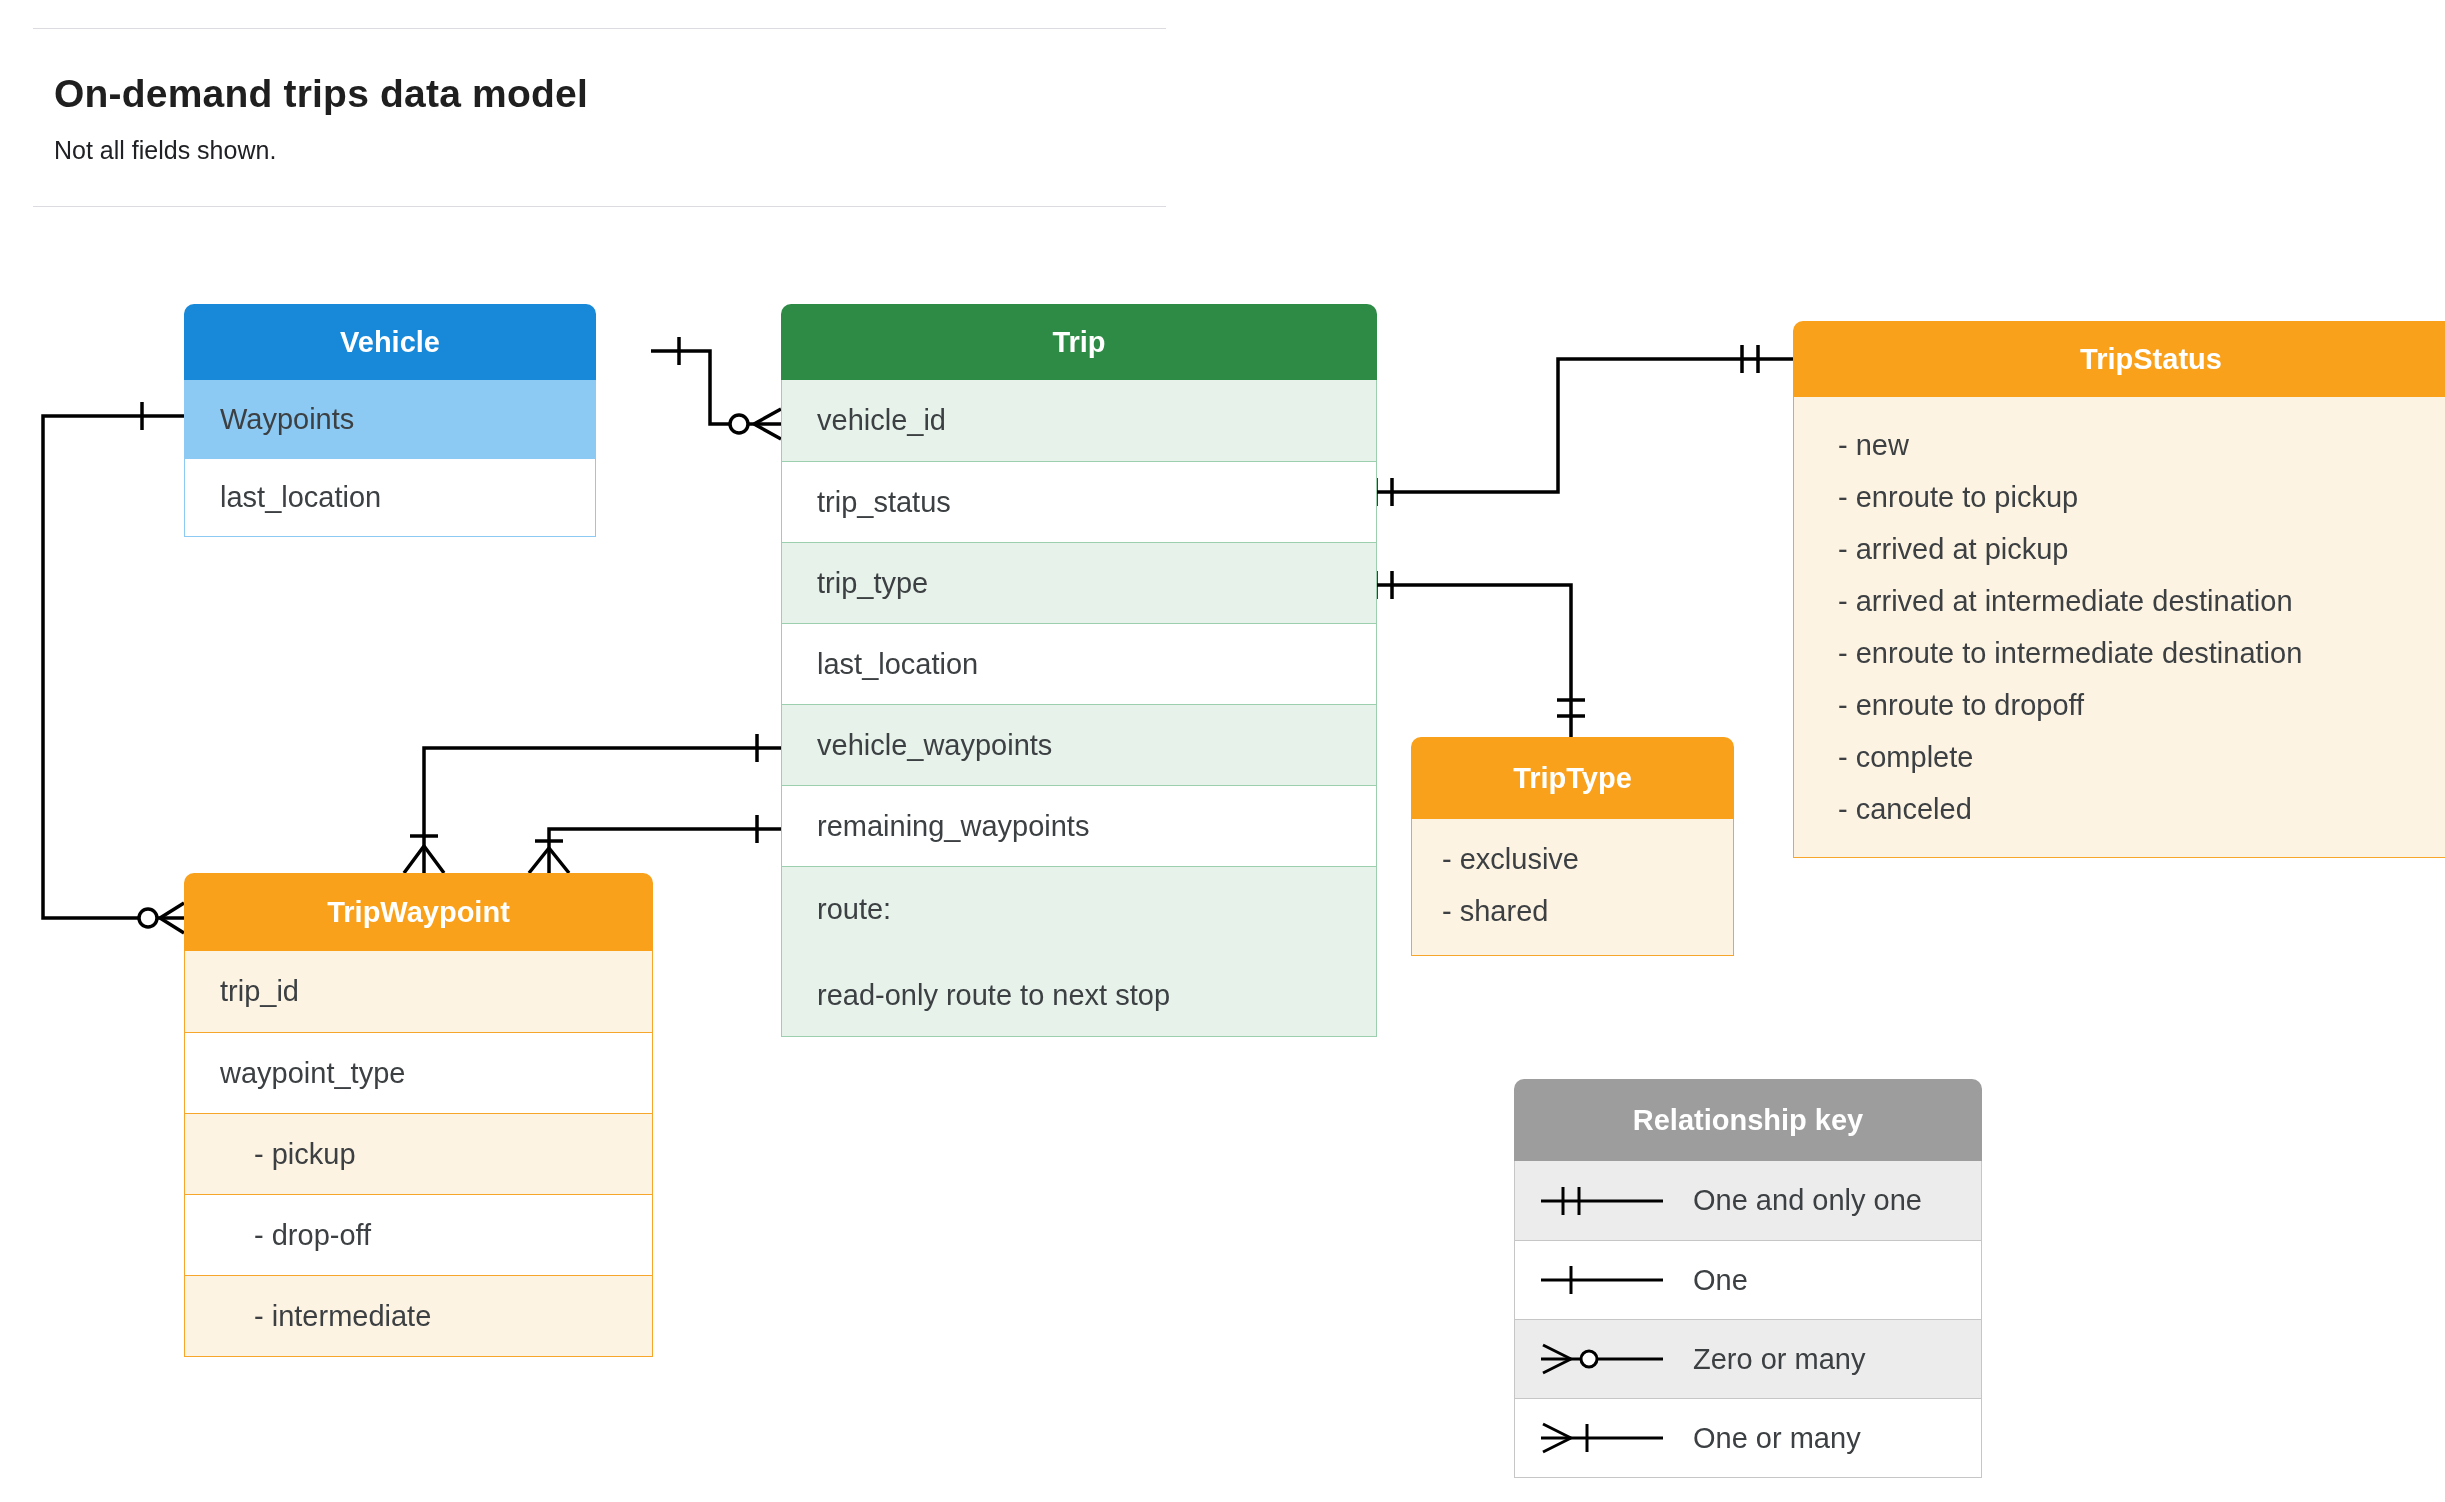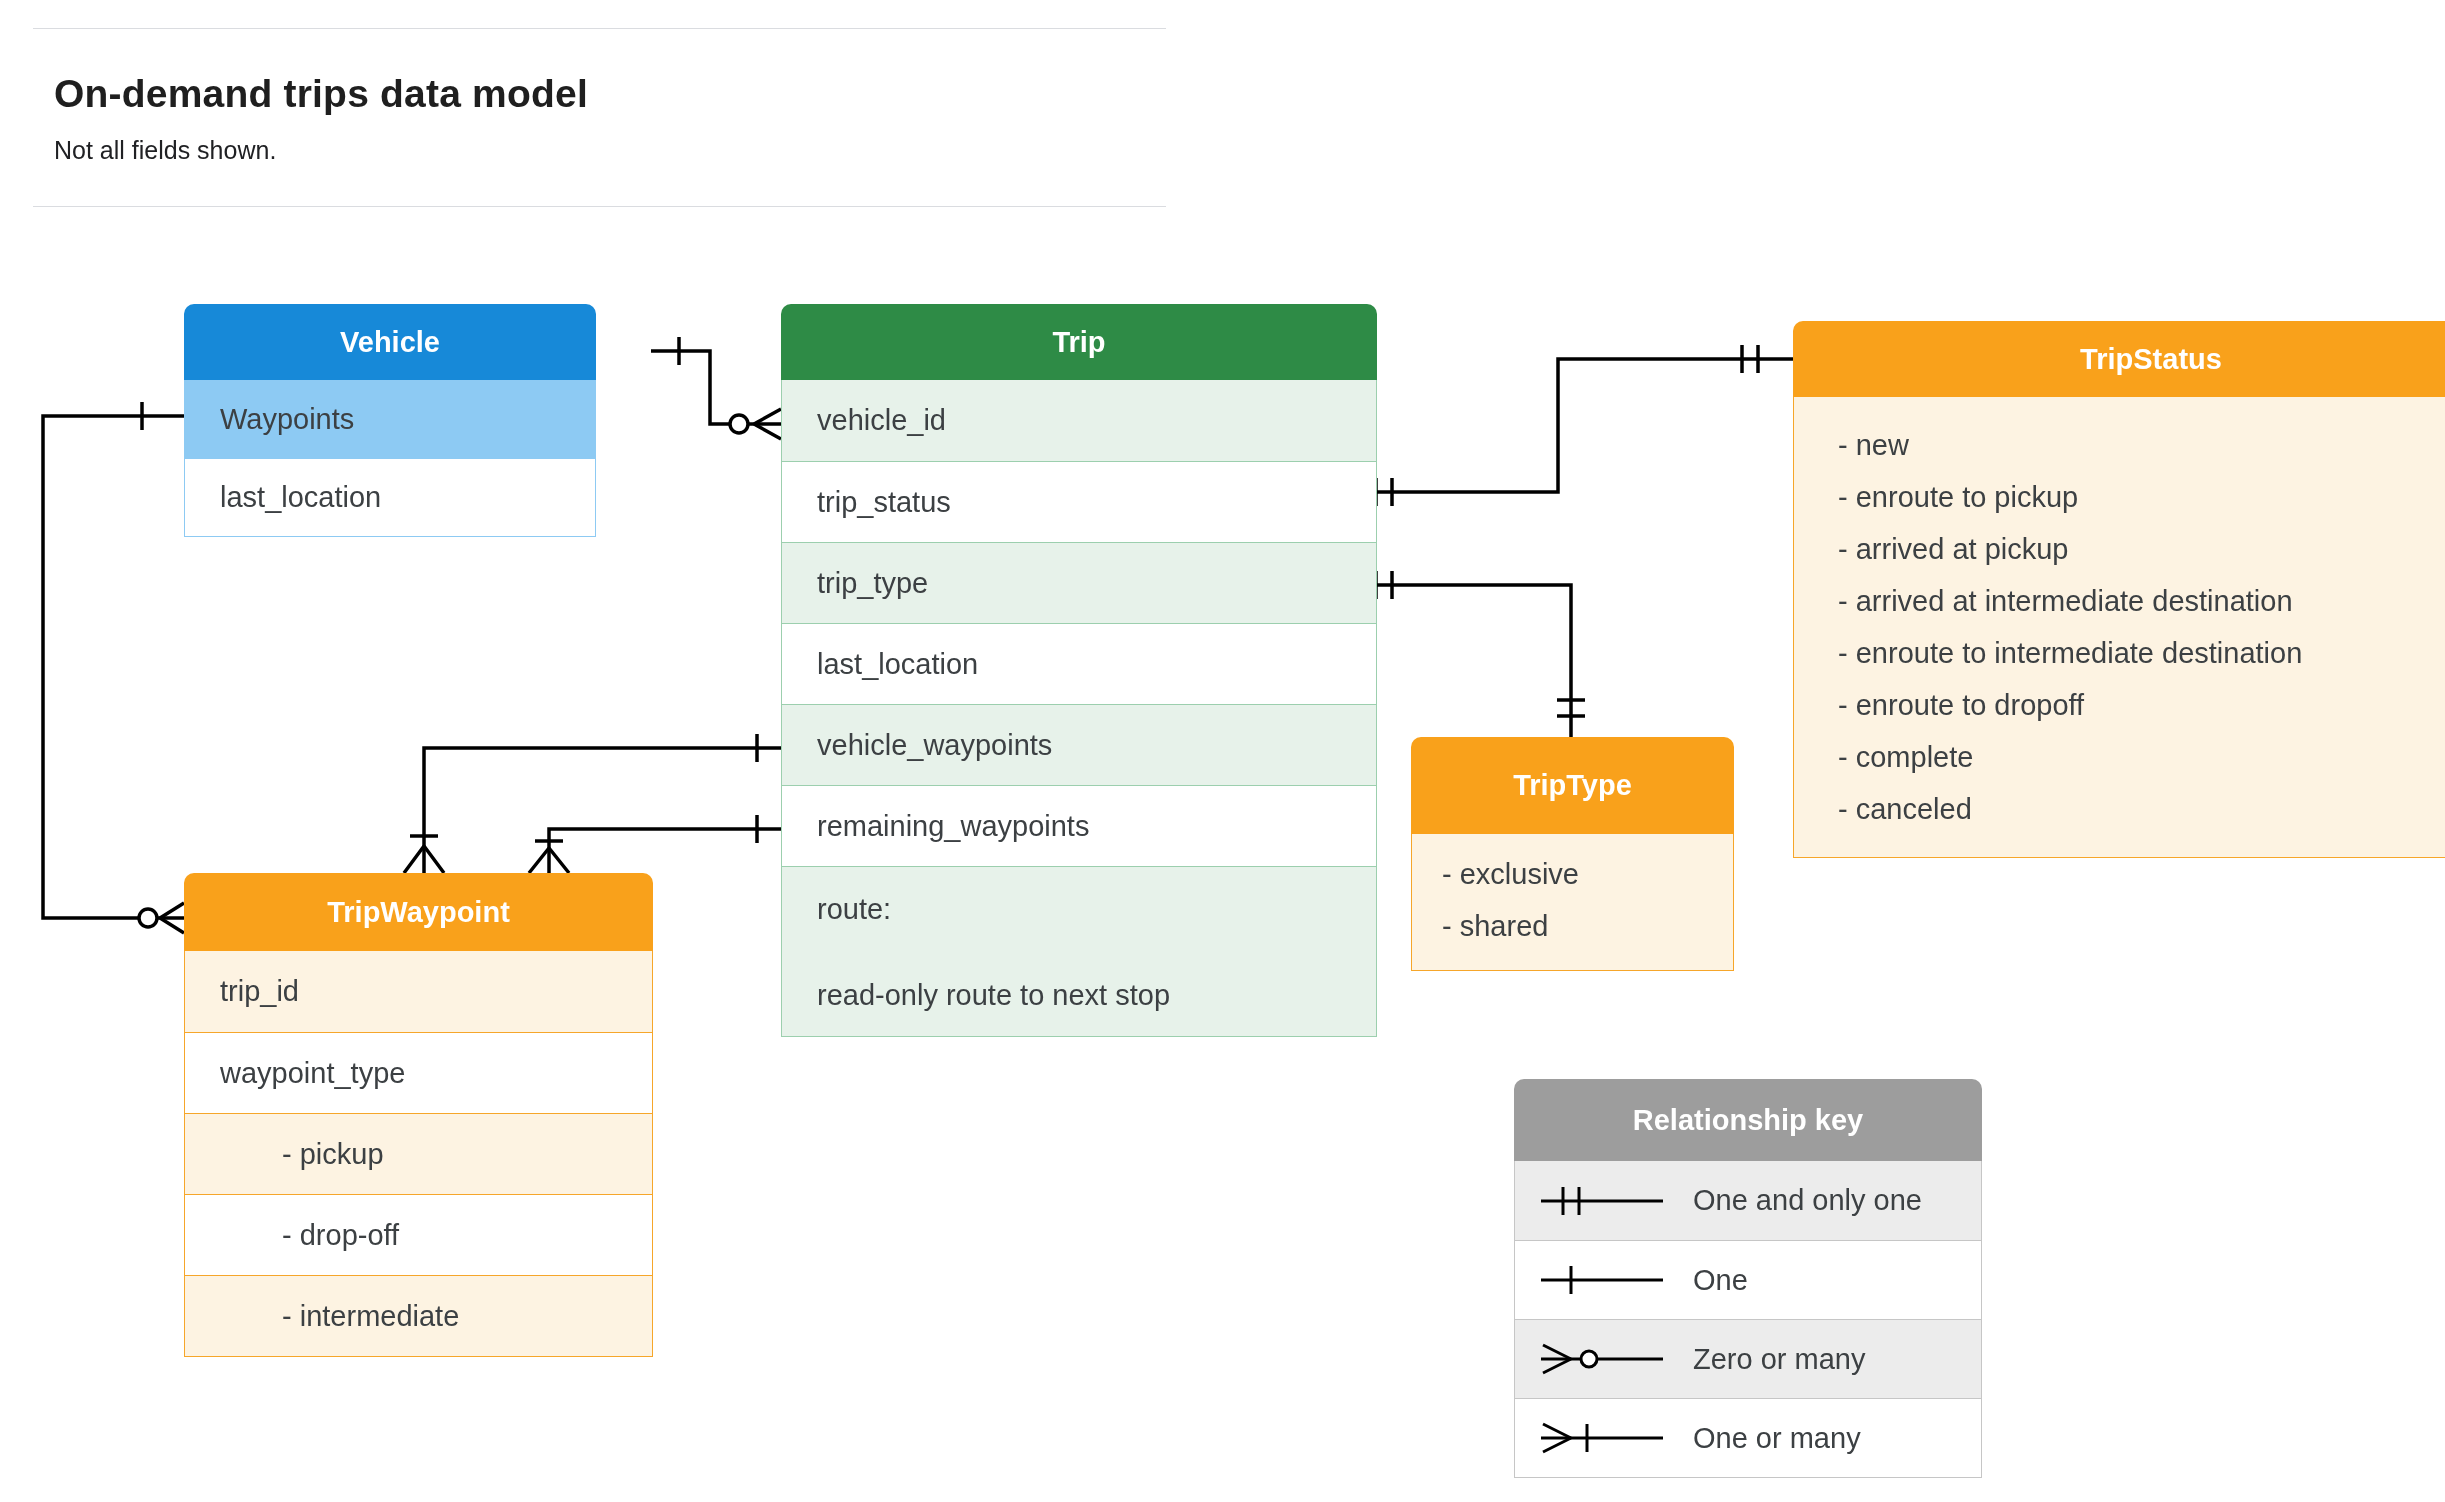--- a/index.html
+++ b/index.html
@@ -32,21 +32,21 @@
 
   .entity-body { background: #ffffff; border: 1px solid; border-top: none; }
   .bd-blue   { border-color: var(--blue_light); }
   .bd-green  { border-color: var(--border_green); }
   .bd-orange { border-color: var(--border_orange); }
   .bd-gray   { border-color: var(--border_gray); }
 
   .row { display: flex; align-items: center; padding-left: 35px; font-size: 29px; color: #3c4043; }
   .r78 { height: 78px; }
   .r81 { height: 81px; }
-  .indent { padding-left: 97px; }
+  .indent { padding-left: 69px; }
   .sep-blue   { border-top: 1px solid var(--blue_light); }
   .sep-green  { border-top: 1px solid var(--border_green); }
   .sep-orange { border-top: 1px solid var(--border_orange); }
   .sep-gray   { border-top: 1px solid var(--border_gray); }
 
   .bg-bluelight  { background: var(--blue_light); }
   .bg-greenlight { background: var(--green_light); }
   .bg-cream      { background: var(--cream); }
   .bg-graylight  { background: var(--gray_light); }
 
@@ -144,21 +144,21 @@
     <div class="list-item">- arrived at pickup</div>
     <div class="list-item">- arrived at intermediate destination</div>
     <div class="list-item">- enroute to intermediate destination</div>
     <div class="list-item">- enroute to dropoff</div>
     <div class="list-item">- complete</div>
     <div class="list-item">- canceled</div>
   </div>
 </div>
 
 <div class="entity" style="left:1411px; top:737px; width:323px;">
-  <div class="entity-header hdr-orange" style="height:97px;">TripType</div>
+  <div class="entity-header hdr-orange" style="height:82px;">TripType</div>
   <div class="entity-body bd-orange list-body" style="background: var(--cream); padding-top:14px; padding-bottom:18px;">
     <div class="list-item" style="padding-left:30px;">- exclusive</div>
     <div class="list-item" style="padding-left:30px;">- shared</div>
   </div>
 </div>
 
 <div class="entity" style="left:184px; top:873px; width:469px;">
   <div class="entity-header hdr-orange" style="height:78px;">TripWaypoint</div>
   <div class="entity-body bd-orange">
     <div class="row r81 bg-cream">trip_id</div>

